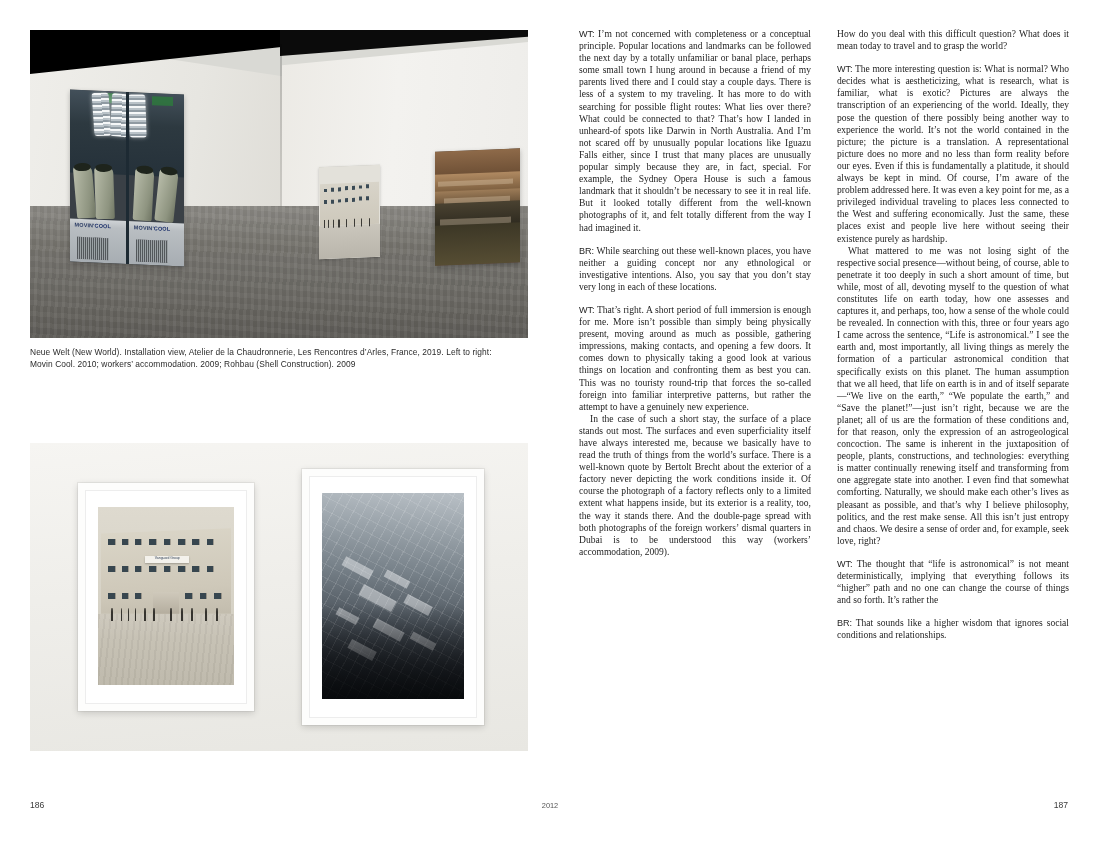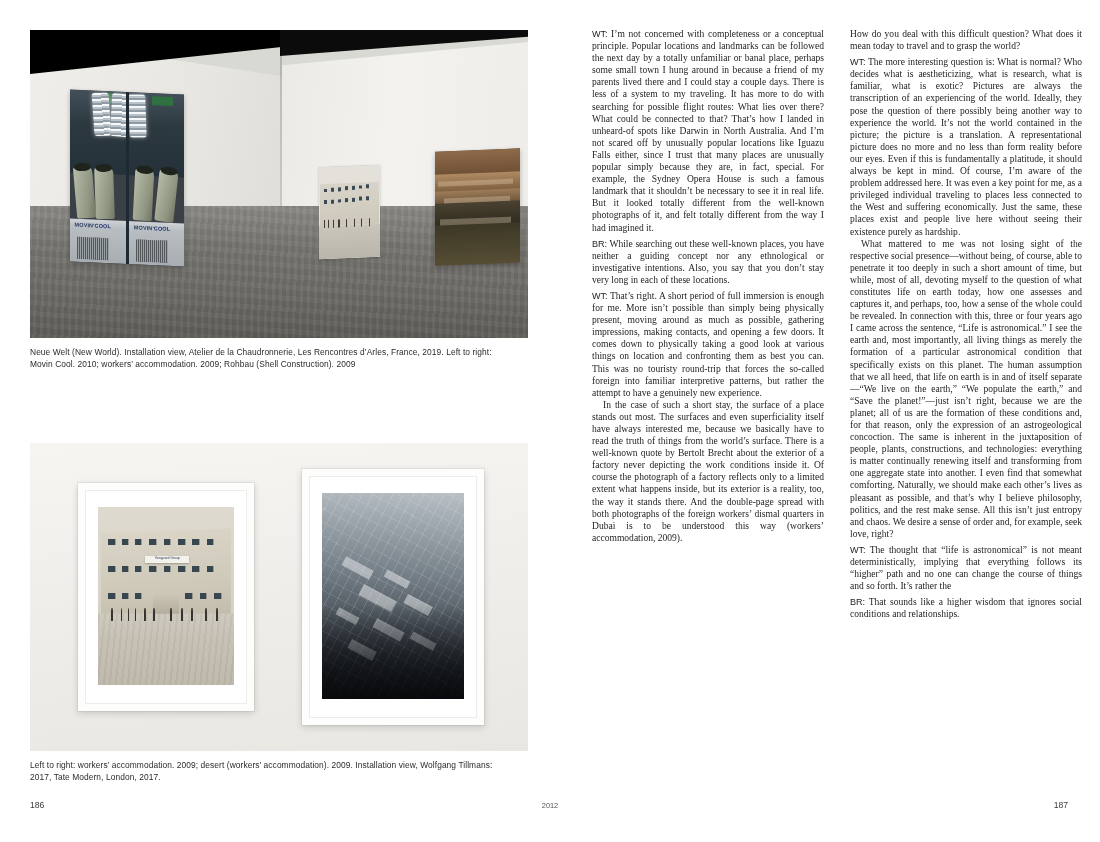--- a/index.html
+++ b/index.html
@@ -311,38 +311,38 @@
     transform: rotate(28deg);
   }
   .ae-dark {
     position:absolute; left:0; bottom:0; width:100%; height:46%;
     background: linear-gradient(180deg, rgba(10,12,15,0) 0%, rgba(10,12,15,.72) 70%, rgba(6,8,10,.92) 100%);
   }
 
   
   .cols {
     position: absolute;
-    left: 42px;
+    left: 29px;
     top: 28px;
     width: 490px;
     display: flex;
     gap: 26px;
   }
   .col {
     width: 236px;
     font-family: "Liberation Serif", serif;
     font-size: 9.55px;
     line-height: 12.1px;
     color: #1d1d1d;
     text-align: justify;
     -webkit-hyphens: none;
     hyphens: none;
   }
   .col p { margin: 0; }
-  .col p.gap { margin-top: 4px; }
+  .col p.gap { margin-top: 11px; }
   .col p.indent { text-indent: 11px; }
   .spk {
     font-family: "Liberation Sans", sans-serif;
     font-size: 9.1px;
     letter-spacing: -0.01em;
   }
 
   
   .folio {
     position: absolute;
@@ -522,24 +522,20 @@
               <i style="left:36%;top:64%;width:22%;height:5%"></i>
               <i style="left:62%;top:70%;width:18%;height:4%"></i>
               <i style="left:18%;top:74%;width:20%;height:5%"></i>
             </div>
             <div class="ae-dark"></div>
           </div>
         </div>
       </div>
     </div>
 
-    <div class="caption cap-bot">
-      <span>Left to right: workers’ accommodation. 2009; desert (workers’ accommodation). 2009. Installation view, Wolfgang</span>
-      <span>Tillmans: 2017, Tate Modern, London, 2017.</span>
-    </div>
 
     <div class="folio folio-left">186</div>
   </div>
 
   <div class="page-right">
     <div class="cols">
 
       <div class="col">
         <p><span class="spk">WT:</span><span> I’m not concerned with completeness or a conceptual principle. Popular locations and landmarks can be followed the next day by a totally unfamiliar or banal place, perhaps some small town I hung around in because a friend of my parents lived there and I could stay a couple days. There is less of a system to my traveling. It has more to do with searching for possible flight routes: What lies over there? What could be connected to that? That’s how I landed in unheard-of spots like Darwin in North Australia. And I’m not scared off by unusually popular locations like Iguazu Falls either, since I trust that many places are unusually popular simply because they are, in fact, special. For example, the Sydney Opera House is such a famous landmark that it shouldn’t be necessary to see it in real life. But it looked totally different from the well-known photographs of it, and felt totally different from the way I had imagined it.</span></p>
         <p class="gap"><span class="spk">BR:</span><span> While searching out these well-known places, you have neither a guiding concept nor any ethnological or investigative intentions. Also, you say that you don’t stay very long in each of these locations.</span></p>

